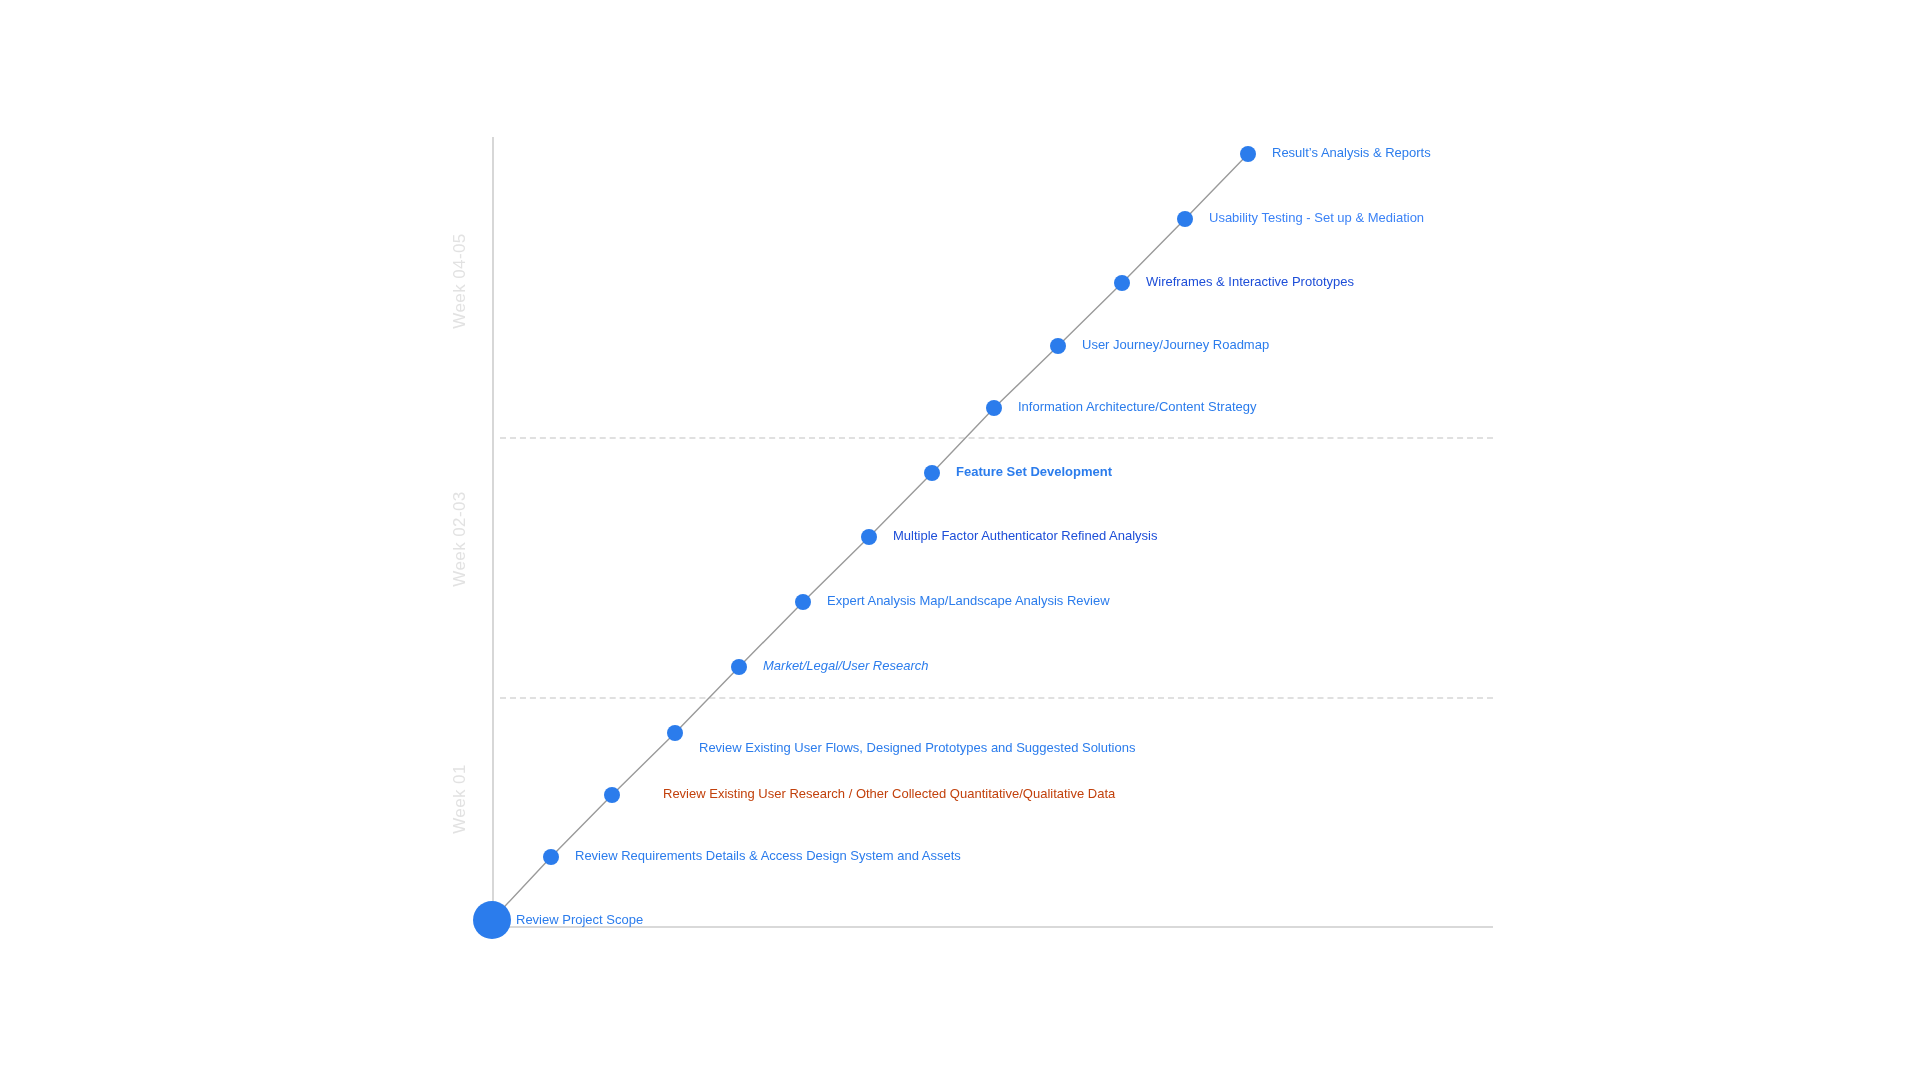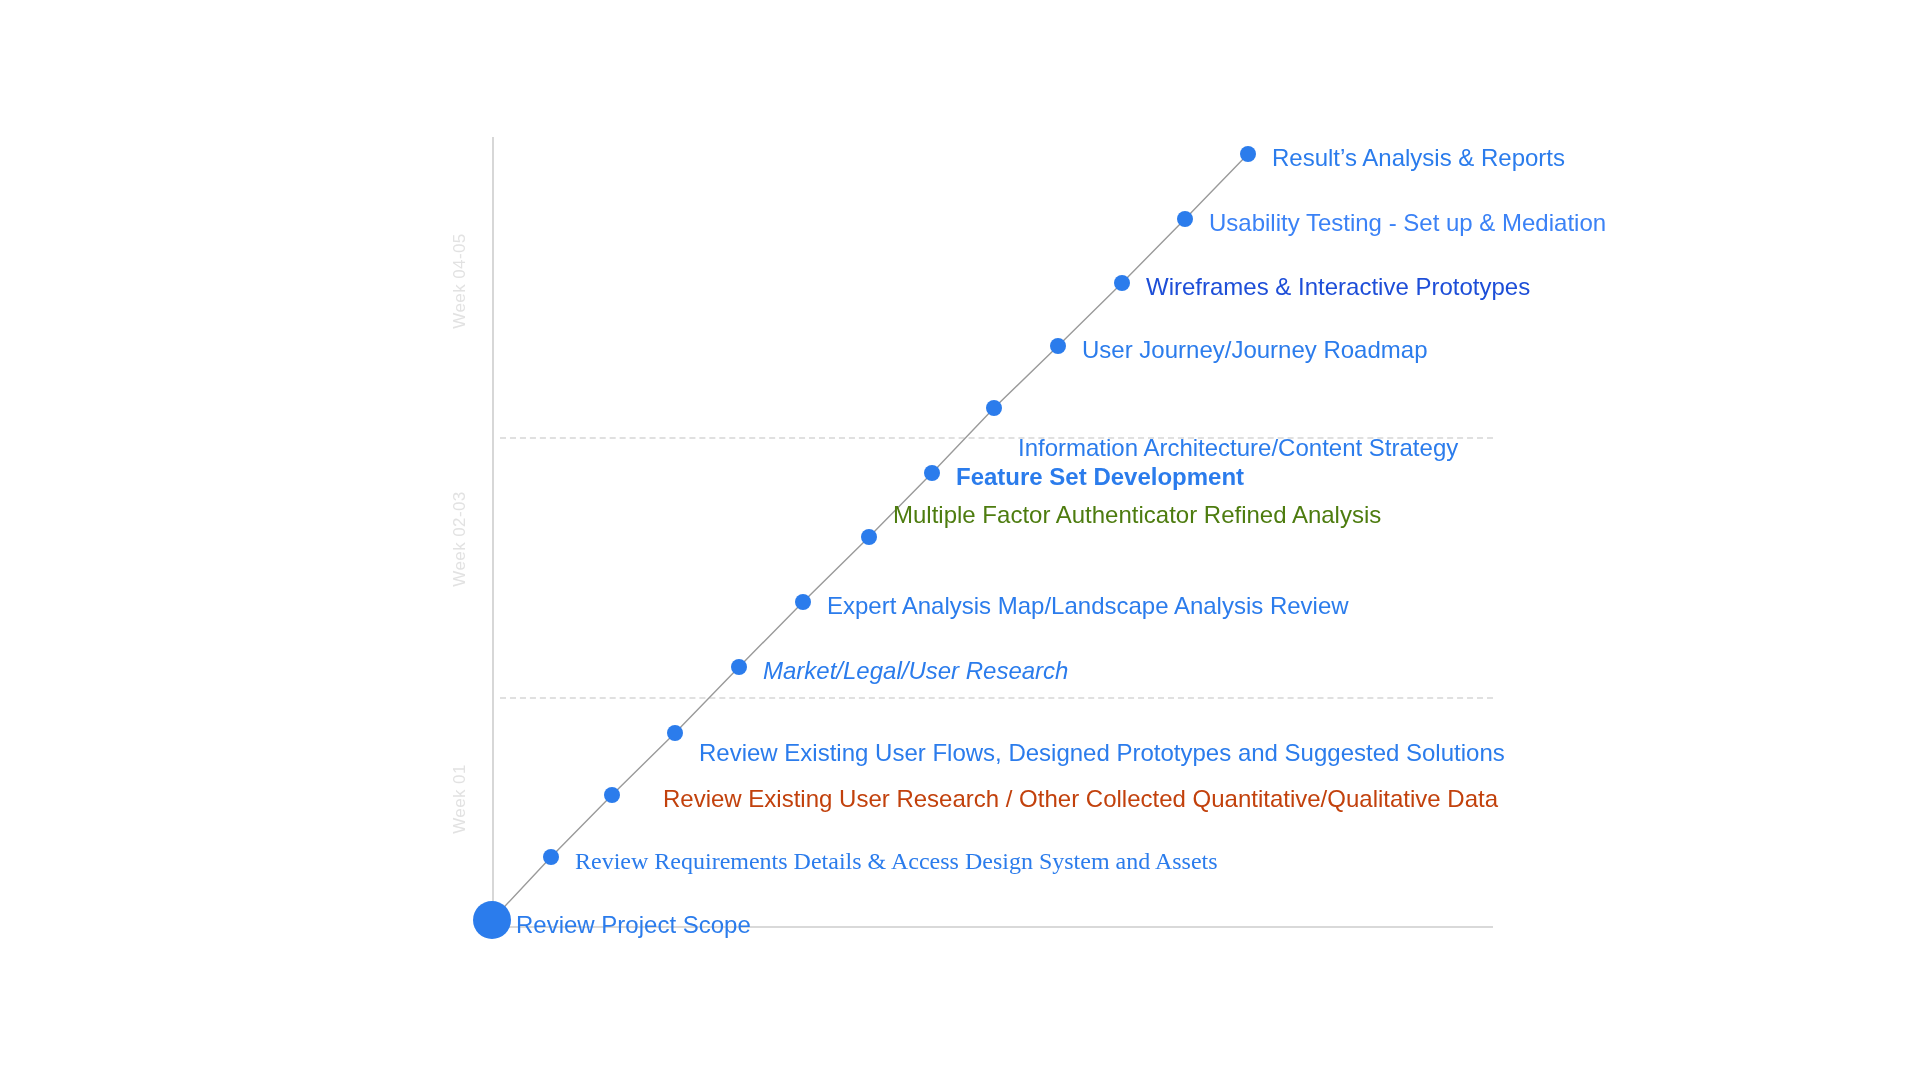--- a/index.html
+++ b/index.html
@@ -90,21 +90,21 @@
     background: #2b7cec;
   }
   .milestone.origin {
     background: #2b7cec;
   }
 
   
   .milestone-label {
     position: absolute;
     color: #2b7cec;
-    font-size: 24px;
+    font-size: 13px;
     white-space: nowrap;
     line-height: 1;
     user-select: none;
   }
 </style>
 </head>
 <body>
 
 <div id="chart-root">
 
@@ -125,35 +125,35 @@
       </div>
 
     <svg class="trend-line" viewBox="0 0 1920 1080" preserveAspectRatio="none">
       <polyline id="trend-poly" fill="none" stroke="#9a9a9a" stroke-width="1.4" stroke-linejoin="round" stroke-linecap="round" points="492,920 551,857 612,795 675,733 739,667 803,602 869,537 932,473 994,408 1058,346 1122,283 1185,219 1248,154"></polyline>
     </svg>
 
     <div id="milestones">
         <div class="milestone origin" title="Review Project Scope" style="left: 473px; top: 901px; width: 38px; height: 38px; background: rgb(43, 124, 236);"></div>
         <div class="milestone-label" style="left: 516px; top: 913px; color: rgb(43, 124, 236);">Review Project Scope</div>
         <div class="milestone" title="Review Requirements Details &amp; Access Design System and Assets" style="left: 543px; top: 849px; width: 16px; height: 16px; background: rgb(43, 124, 236);"></div>
-        <div class="milestone-label" style="left: 575px; top: 849px; color: rgb(43, 124, 236); font-family: Liberation Serif, serif;">Review Requirements Details &amp; Access Design System and Assets</div>
+        <div class="milestone-label" style="left: 575px; top: 849px; color: rgb(43, 124, 236);">Review Requirements Details &amp; Access Design System and Assets</div>
         <div class="milestone" title="Review Existing User Research / Other Collected Quantitative/Qualitative Data" style="left: 604px; top: 787px; width: 16px; height: 16px; background: rgb(43, 124, 236);"></div>
         <div class="milestone-label" style="left: 635px; top: 787px; color: #c2410c; margin-left: 28px;">Review Existing User Research / Other Collected Quantitative/Qualitative Data</div>
         <div class="milestone" title="Review Existing User Flows, Designed Prototypes and Suggested Solutions" style="left: 667px; top: 725px; width: 16px; height: 16px; background: rgb(43, 124, 236);"></div>
         <div class="milestone-label" style="left: 699px; top: 725px; color: rgb(43, 124, 236); margin-top: 16px;">Review Existing User Flows, Designed Prototypes and Suggested Solutions</div>
         <div class="milestone" title="Market/Legal/User Research" style="left: 731px; top: 659px; width: 16px; height: 16px; background: rgb(43, 124, 236);"></div>
         <div class="milestone-label" style="left: 763px; top: 659px; color: rgb(43, 124, 236); font-style: italic;">Market/Legal/User Research</div>
         <div class="milestone" title="Expert Analysis Map/Landscape Analysis Review" style="left: 795px; top: 594px; width: 16px; height: 16px; background: rgb(43, 124, 236);"></div>
         <div class="milestone-label" style="left: 827px; top: 594px; color: rgb(43, 124, 236);">Expert Analysis Map/Landscape Analysis Review</div>
         <div class="milestone" title="Multiple Factor Authenticator Refined Analysis" style="left: 861px; top: 529px; width: 16px; height: 16px; background: rgb(43, 124, 236);"></div>
-        <div class="milestone-label" style="left: 893px; top: 503px; color: #4d7c0f;">Multiple Factor Authenticator Refined Analysis</div>
+        <div class="milestone-label" style="left: 893px; top: 529px; color: #1d4ed8;">Multiple Factor Authenticator Refined Analysis</div>
         <div class="milestone" title="Feature Set Development" style="left: 924px; top: 465px; width: 16px; height: 16px; background: rgb(43, 124, 236);"></div>
         <div class="milestone-label" style="left: 956px; top: 465px; color: rgb(43, 124, 236); font-weight: bold;">Feature Set Development</div>
         <div class="milestone" title="Information Architecture/Content Strategy" style="left: 986px; top: 400px; width: 16px; height: 16px; background: rgb(43, 124, 236);"></div>
-        <div class="milestone-label" style="left: 1018px; top: 400px; color: rgb(43, 124, 236); margin-top: 36px;">Information Architecture/Content Strategy</div>
+        <div class="milestone-label" style="left: 1018px; top: 400px; color: rgb(43, 124, 236);">Information Architecture/Content Strategy</div>
         <div class="milestone" title="User Journey/Product Roadmap" style="left: 1050px; top: 338px; width: 16px; height: 16px; background: rgb(43, 124, 236);"></div>
         <div class="milestone-label" style="left: 1082px; top: 338px; color: rgb(43, 124, 236);">User Journey/Journey Roadmap</div>
         <div class="milestone" title="Wireframes &amp; Interactive Prototypes" style="left: 1114px; top: 275px; width: 16px; height: 16px; background: rgb(43, 124, 236);"></div>
         <div class="milestone-label" style="left: 1146px; top: 275px; color: #1d4ed8;">Wireframes &amp; Interactive Prototypes</div>
         <div class="milestone" title="Usability Testing - Set up &amp; Mediation" style="left: 1177px; top: 211px; width: 16px; height: 16px; background: rgb(43, 124, 236);"></div>
         <div class="milestone-label" style="left: 1209px; top: 211px; color: #3b82f6;">Usability Testing - Set up &amp; Mediation</div>
         <div class="milestone" title="Result’s Analysis &amp; Reports" style="left: 1240px; top: 146px; width: 16px; height: 16px; background: rgb(43, 124, 236);"></div>
         <div class="milestone-label" style="left: 1272px; top: 146px; color: rgb(43, 124, 236);">Result’s Analysis &amp; Reports</div>
       </div>
 

